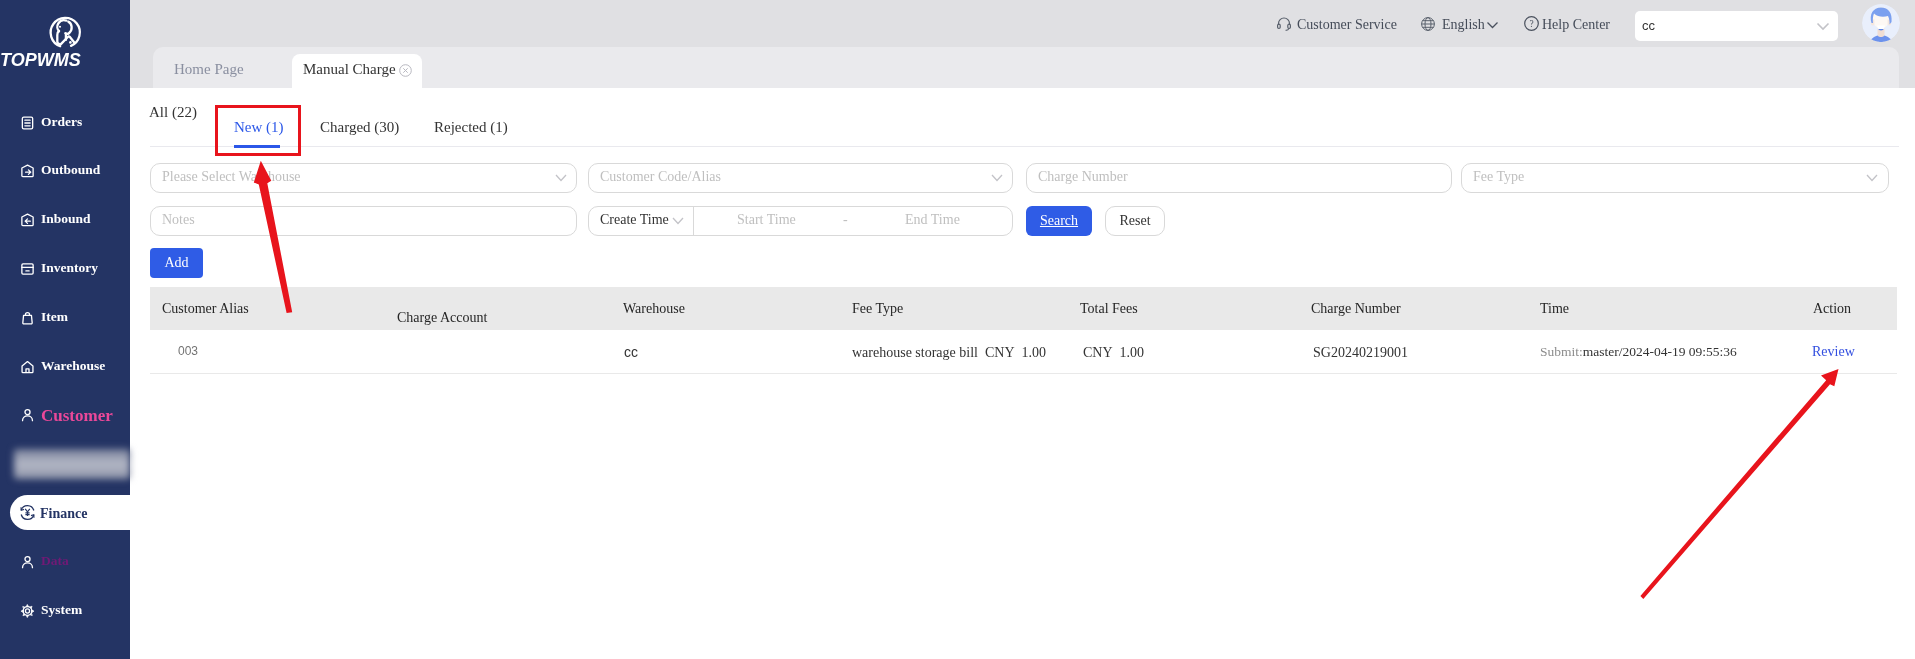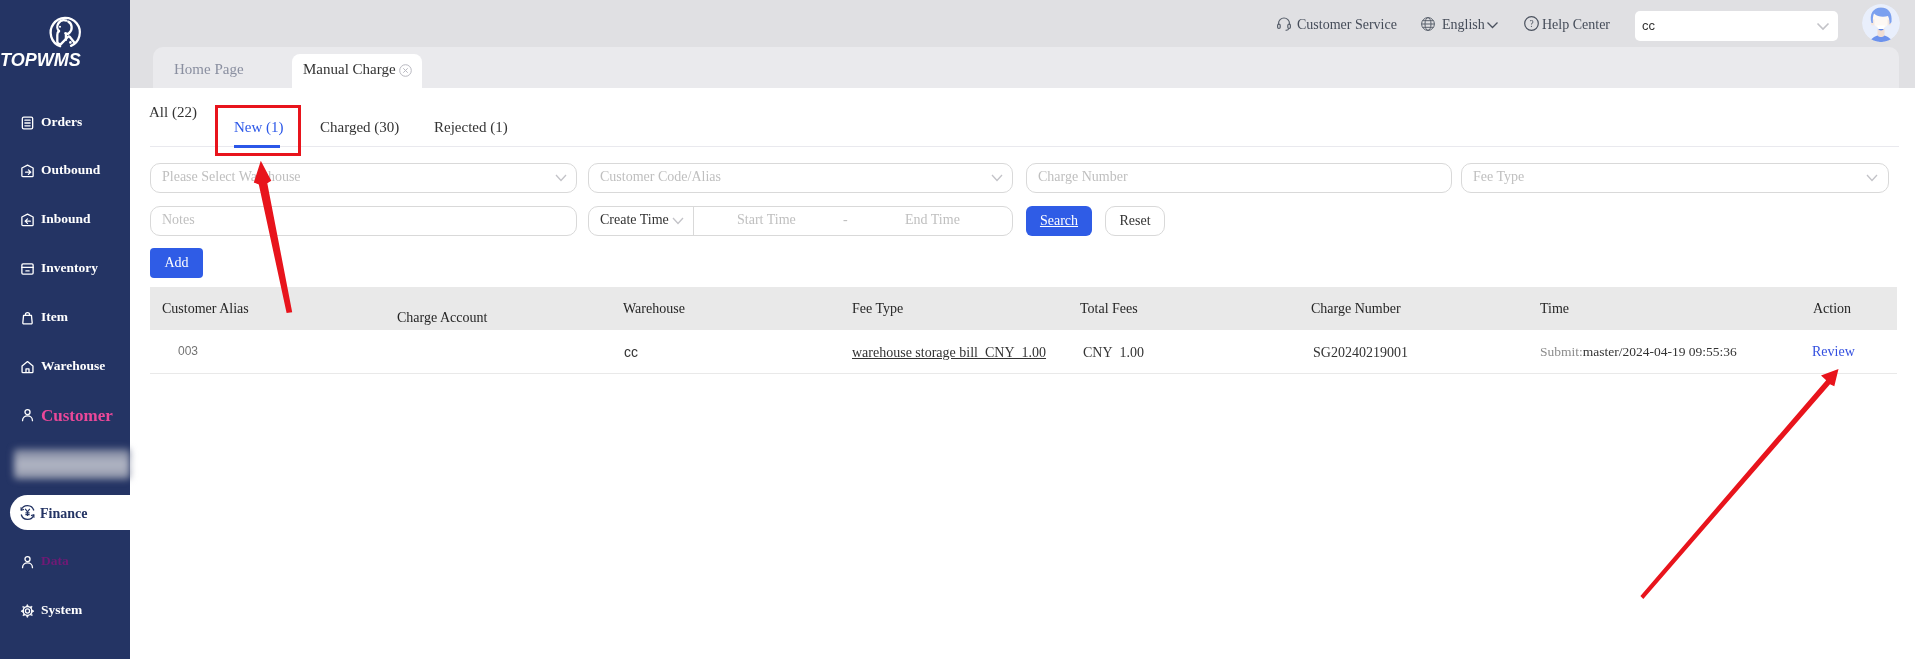--- a/index.html
+++ b/index.html
@@ -123,21 +123,21 @@
   <div class="abs" style="left:397px;top:310px;font-size:14px;color:#262626;">Charge Account</div>
   <div class="abs" style="left:623px;top:301px;font-size:14px;color:#262626;">Warehouse</div>
   <div class="abs" style="left:852px;top:301px;font-size:14px;color:#262626;">Fee Type</div>
   <div class="abs" style="left:1080px;top:301px;font-size:14px;color:#262626;">Total Fees</div>
   <div class="abs" style="left:1311px;top:301px;font-size:14px;color:#262626;">Charge Number</div>
   <div class="abs" style="left:1540px;top:301px;font-size:14px;color:#262626;">Time</div>
   <div class="abs" style="left:1813px;top:301px;font-size:14px;color:#262626;">Action</div>
 
   <div class="abs" style="left:162px;top:344px;font-size:12px;color:#737373;font-family:'Liberation Sans',sans-serif;margin-left:16px;">003</div>
   <div class="abs" style="left:624px;top:344px;font-size:14px;color:#333;font-family:'Liberation Sans',sans-serif;">cc</div>
-  <div class="abs" style="left:852px;top:345px;font-size:14px;color:#333;text-decoration:underline;">warehouse storage bill&nbsp; CNY&nbsp; 1.00</div>
+  <div class="abs" style="left:852px;top:345px;font-size:14px;color:#333;">warehouse storage bill&nbsp; CNY&nbsp; 1.00</div>
   <div class="abs" style="left:1083px;top:345px;font-size:14px;color:#333;">CNY&nbsp; 1.00</div>
   <div class="abs" style="left:1313px;top:345px;font-size:14px;color:#333;">SG20240219001</div>
   <div class="abs" style="left:1540px;top:344px;font-size:13.5px;"><span style="color:#8c8c8c;">Submit:</span><span style="color:#333;">master/2024-04-19 09:55:36</span></div>
   <div class="abs" style="left:1812px;top:344px;font-size:14px;color:#3450e0;">Review</div>
 
   <div class="abs" style="left:0;top:0;width:130px;height:659px;background:#243464;"></div>
   <svg class="abs" style="left:44px;top:10px;" width="46" height="46" viewBox="0 0 46 46" fill="none" stroke="#fff" stroke-width="2.3" stroke-linecap="round" stroke-linejoin="round">
     <path d="M16.2 36.2 A 14.6 14.6 0 1 1 27 35.9"></path>
     <path d="M24.3 11.6 C 28.4 13.6 28.8 20 25.2 23 C 24 24 22.3 24 21.3 23.2"></path>
     <path d="M22.4 10.6 C 19.2 9.5 15.9 10.7 14.2 13.6 C 12.6 16.2 13.2 19.4 15.1 21.2"></path>

